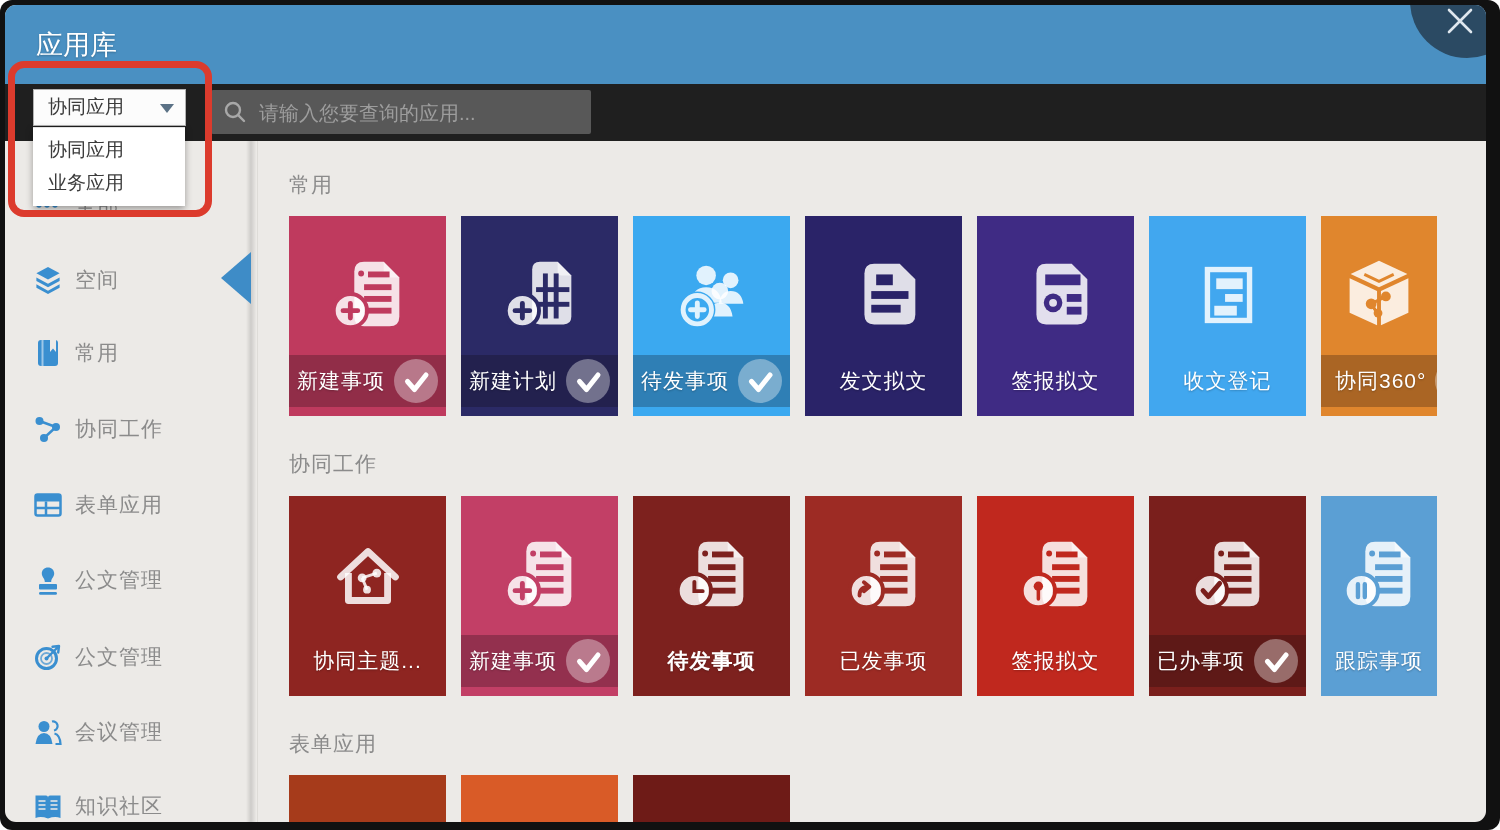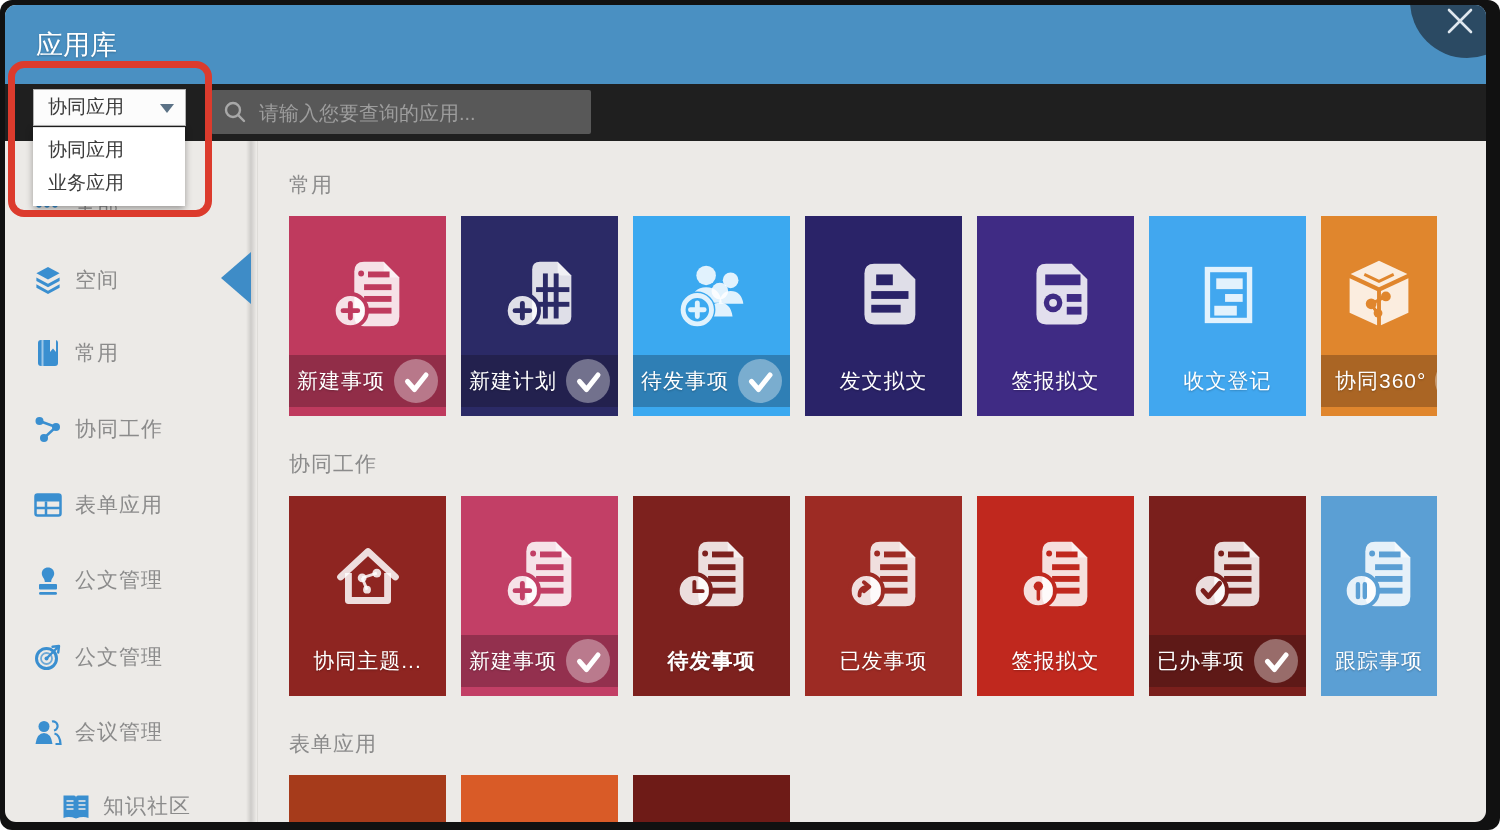--- a/index.html
+++ b/index.html
@@ -179,21 +179,21 @@
             <svg viewBox="0 0 30 30">
               <g fill="#3a8fd0">
                 <circle cx="11" cy="9.5" r="5.5"></circle>
                 <path d="M2.5 27 q1.5 -11 8.5 -11 q7 0 8.5 11 z"></path>
               </g>
               <path d="M19 4.5 a4.5 4.5 0 1 1 2 9 M21.5 16.5 q5.5 1.5 6 10.5 h-5" fill="none" stroke="#3a8fd0" stroke-width="2.2"></path>
             </svg>
           </span>
           <span class="side-label">会议管理</span>
         </div>
-        <div class="side-item" style="top: 786px; margin-left: 28px;">
+        <div class="side-item" style="top: 786px;">
           <span class="side-ico">
             <svg viewBox="0 0 30 30">
               <g fill="#3a8fd0">
                 <path d="M2.5 4.5 h10.5 q2 0 2 2 v21 q-7 -2.5 -12.5 -0.5 z"></path>
                 <path d="M27.5 4.5 h-10.5 q-2 0 -2 2 v21 q7 -2.5 12.5 -0.5 z"></path>
               </g>
               <g stroke="#eceae7" stroke-width="1.6">
                 <path d="M5.5 10 h7 M5.5 14 h7 M5.5 18 h7 M17.5 10 h7 M17.5 14 h7 M17.5 18 h7"></path>
               </g>
             </svg>

